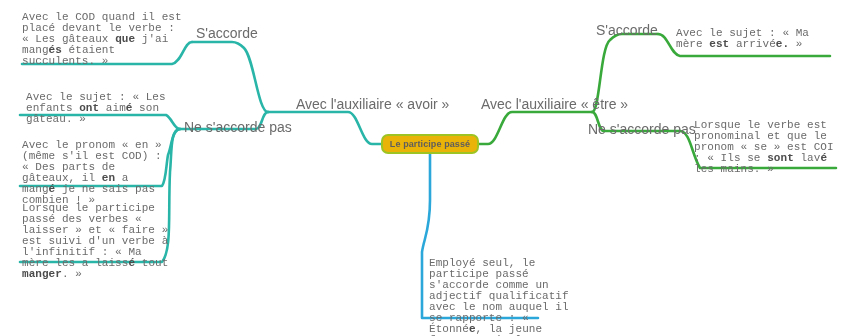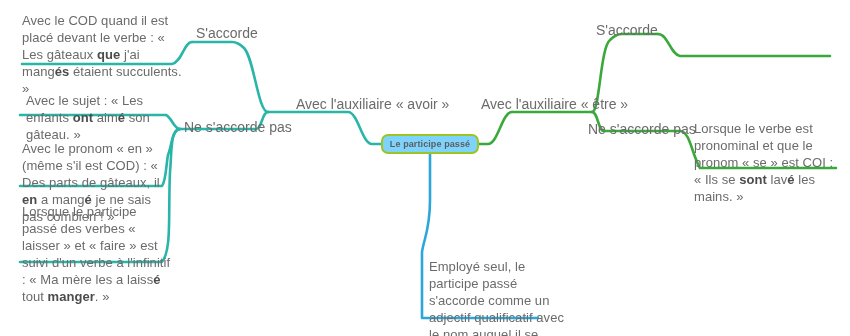--- a/index.html
+++ b/index.html
@@ -19,43 +19,44 @@
     position: absolute;
     left: 0;
     top: 0;
     width: 850px;
     height: 336px;
     pointer-events: none;
   }
   .node-text {
     position: absolute;
     color: #6b6b6b;
-    font-size: 13px;
-    line-height: 17px;
+    font-size: 11px;
+    line-height: 11px;
     letter-spacing: 0.05px;
     white-space: pre-wrap;
+    font-family: Liberation Mono, monospace;
   }
   .node-text b { font-weight: bold; color: #4c4c4c; }
   .branch-label {
     position: absolute;
     color: #6b6b6b;
     font-size: 14px;
     line-height: 11px;
     white-space: nowrap;
   }
   .leaf { position: absolute; }
   #central {
     position: absolute;
     left: 381px;
     top: 134px;
     width: 98px;
     height: 20px;
     border: 2px solid #9ec424;
     border-radius: 7px;
-    background: #7dd3fc;
+    background: #eab308;
     box-sizing: border-box;
     display: flex;
     align-items: center;
     justify-content: center;
   }
   #central .central-label {
     color: #5d5d5d;
     font-size: 9px;
     font-weight: bold;
     letter-spacing: 0.1px;
@@ -118,18 +119,19 @@
   <div class="branch-label" style="left:588px; top:124px;">Ne s'accorde pas</div>
 
   <div class="leaf node-text" style="left:22px; top:12px; width:160px;">Avec le COD quand il est placé devant le verbe : « Les gâteaux <b>que</b> j'ai mang<b>és</b> étaient succulents. »</div>
 
   <div class="leaf node-text" style="left:26px; top:92px; width:156px;">Avec le sujet : « Les enfants <b>ont</b> aim<b>é</b> son gâteau. »</div>
 
   <div class="leaf node-text" style="left:22px; top:140px; width:142px;">Avec le pronom « en » (même s'il est COD) : « Des parts de gâteaux, il <b>en</b> a mang<b>é</b> je ne sais pas combien ! »</div>
 
   <div class="leaf node-text" style="left:22px; top:203px; width:152px;">Lorsque le participe passé des verbes « laisser » et « faire » est suivi d'un verbe à l'infinitif : « Ma mère les a laiss<b>é</b> tout <b>manger</b>. »</div>
 
+  <div class="leaf node-text" style="left:676px; top:28px; width:160px;">Avec le sujet : « Ma mère <b>est</b> arrivé<b>e.</b> »</div>
 
   <div class="leaf node-text" style="left:429px; top:258px; width:146px;">Employé seul, le participe passé s'accorde comme un adjectif qualificatif avec le nom auquel il se rapporte : « Étonné<b>e</b>, la jeune femme ouvrit la porte ».</div>
 
   <div class="leaf node-text" style="left:694px; top:120px; width:148px;">Lorsque le verbe est pronominal et que le pronom « se » est COI : « Ils se <b>sont</b> lav<b>é</b> les mains. »</div>
 
 </div>
 
 </body></html>

